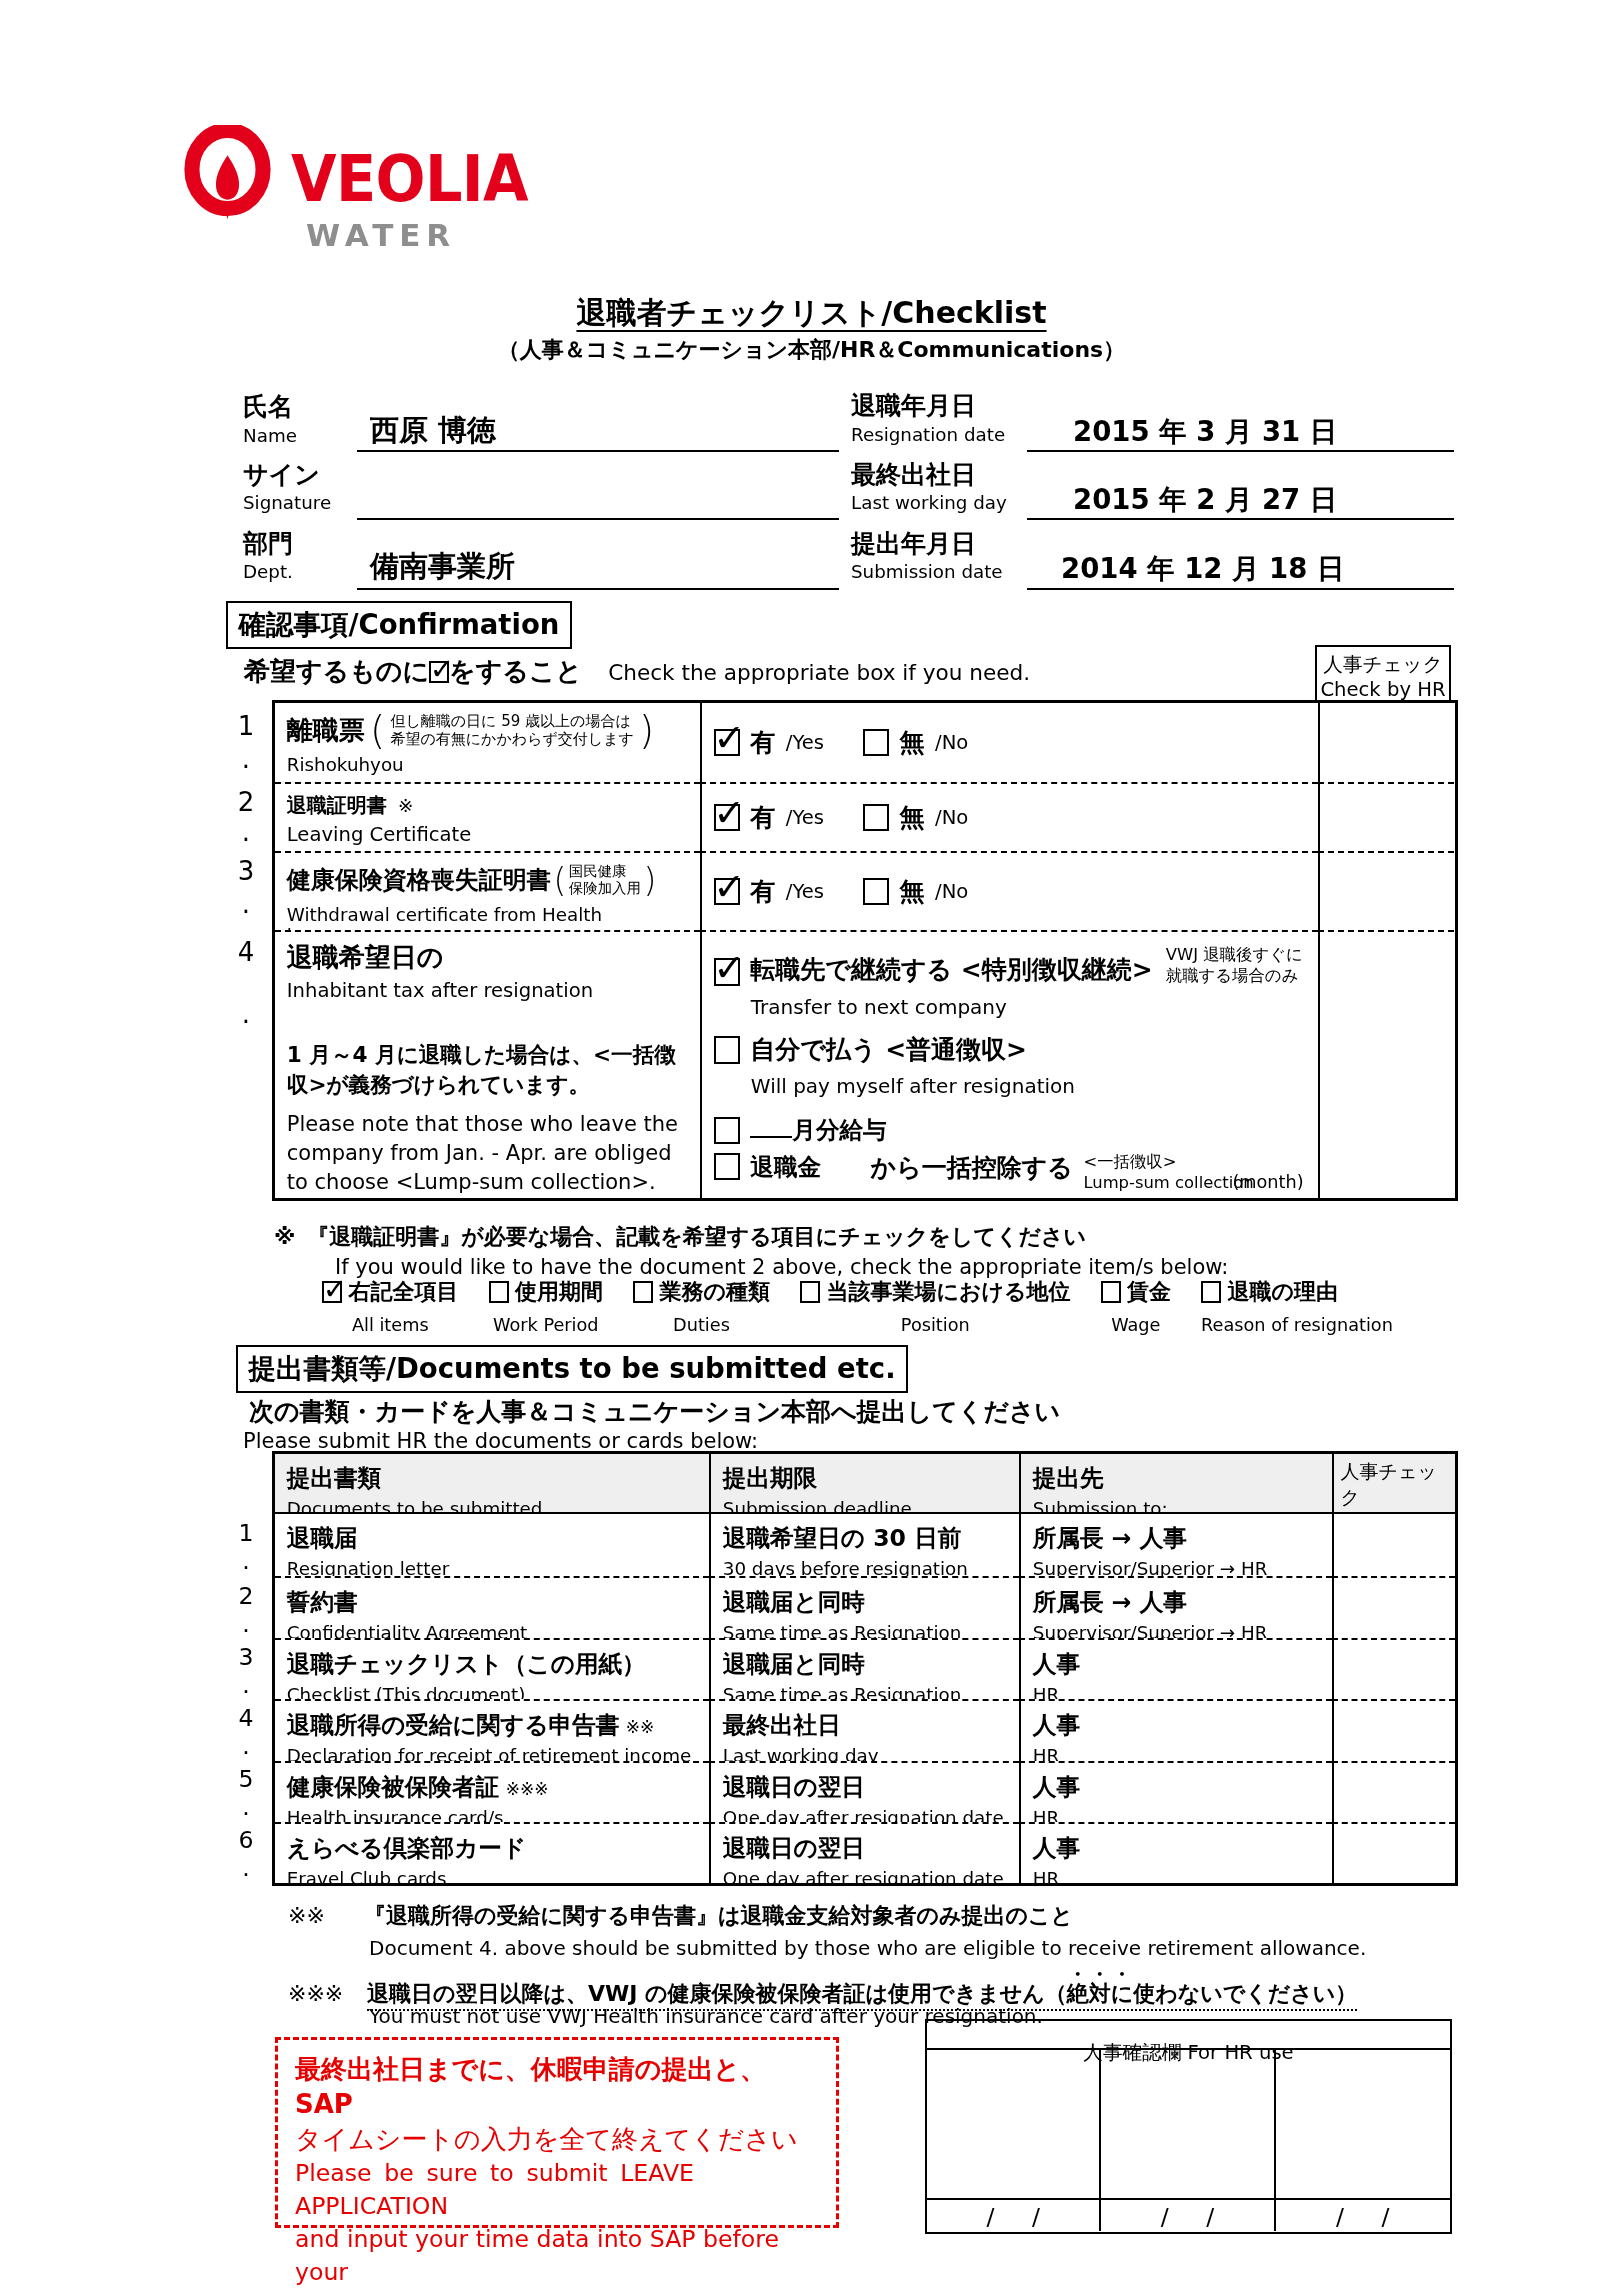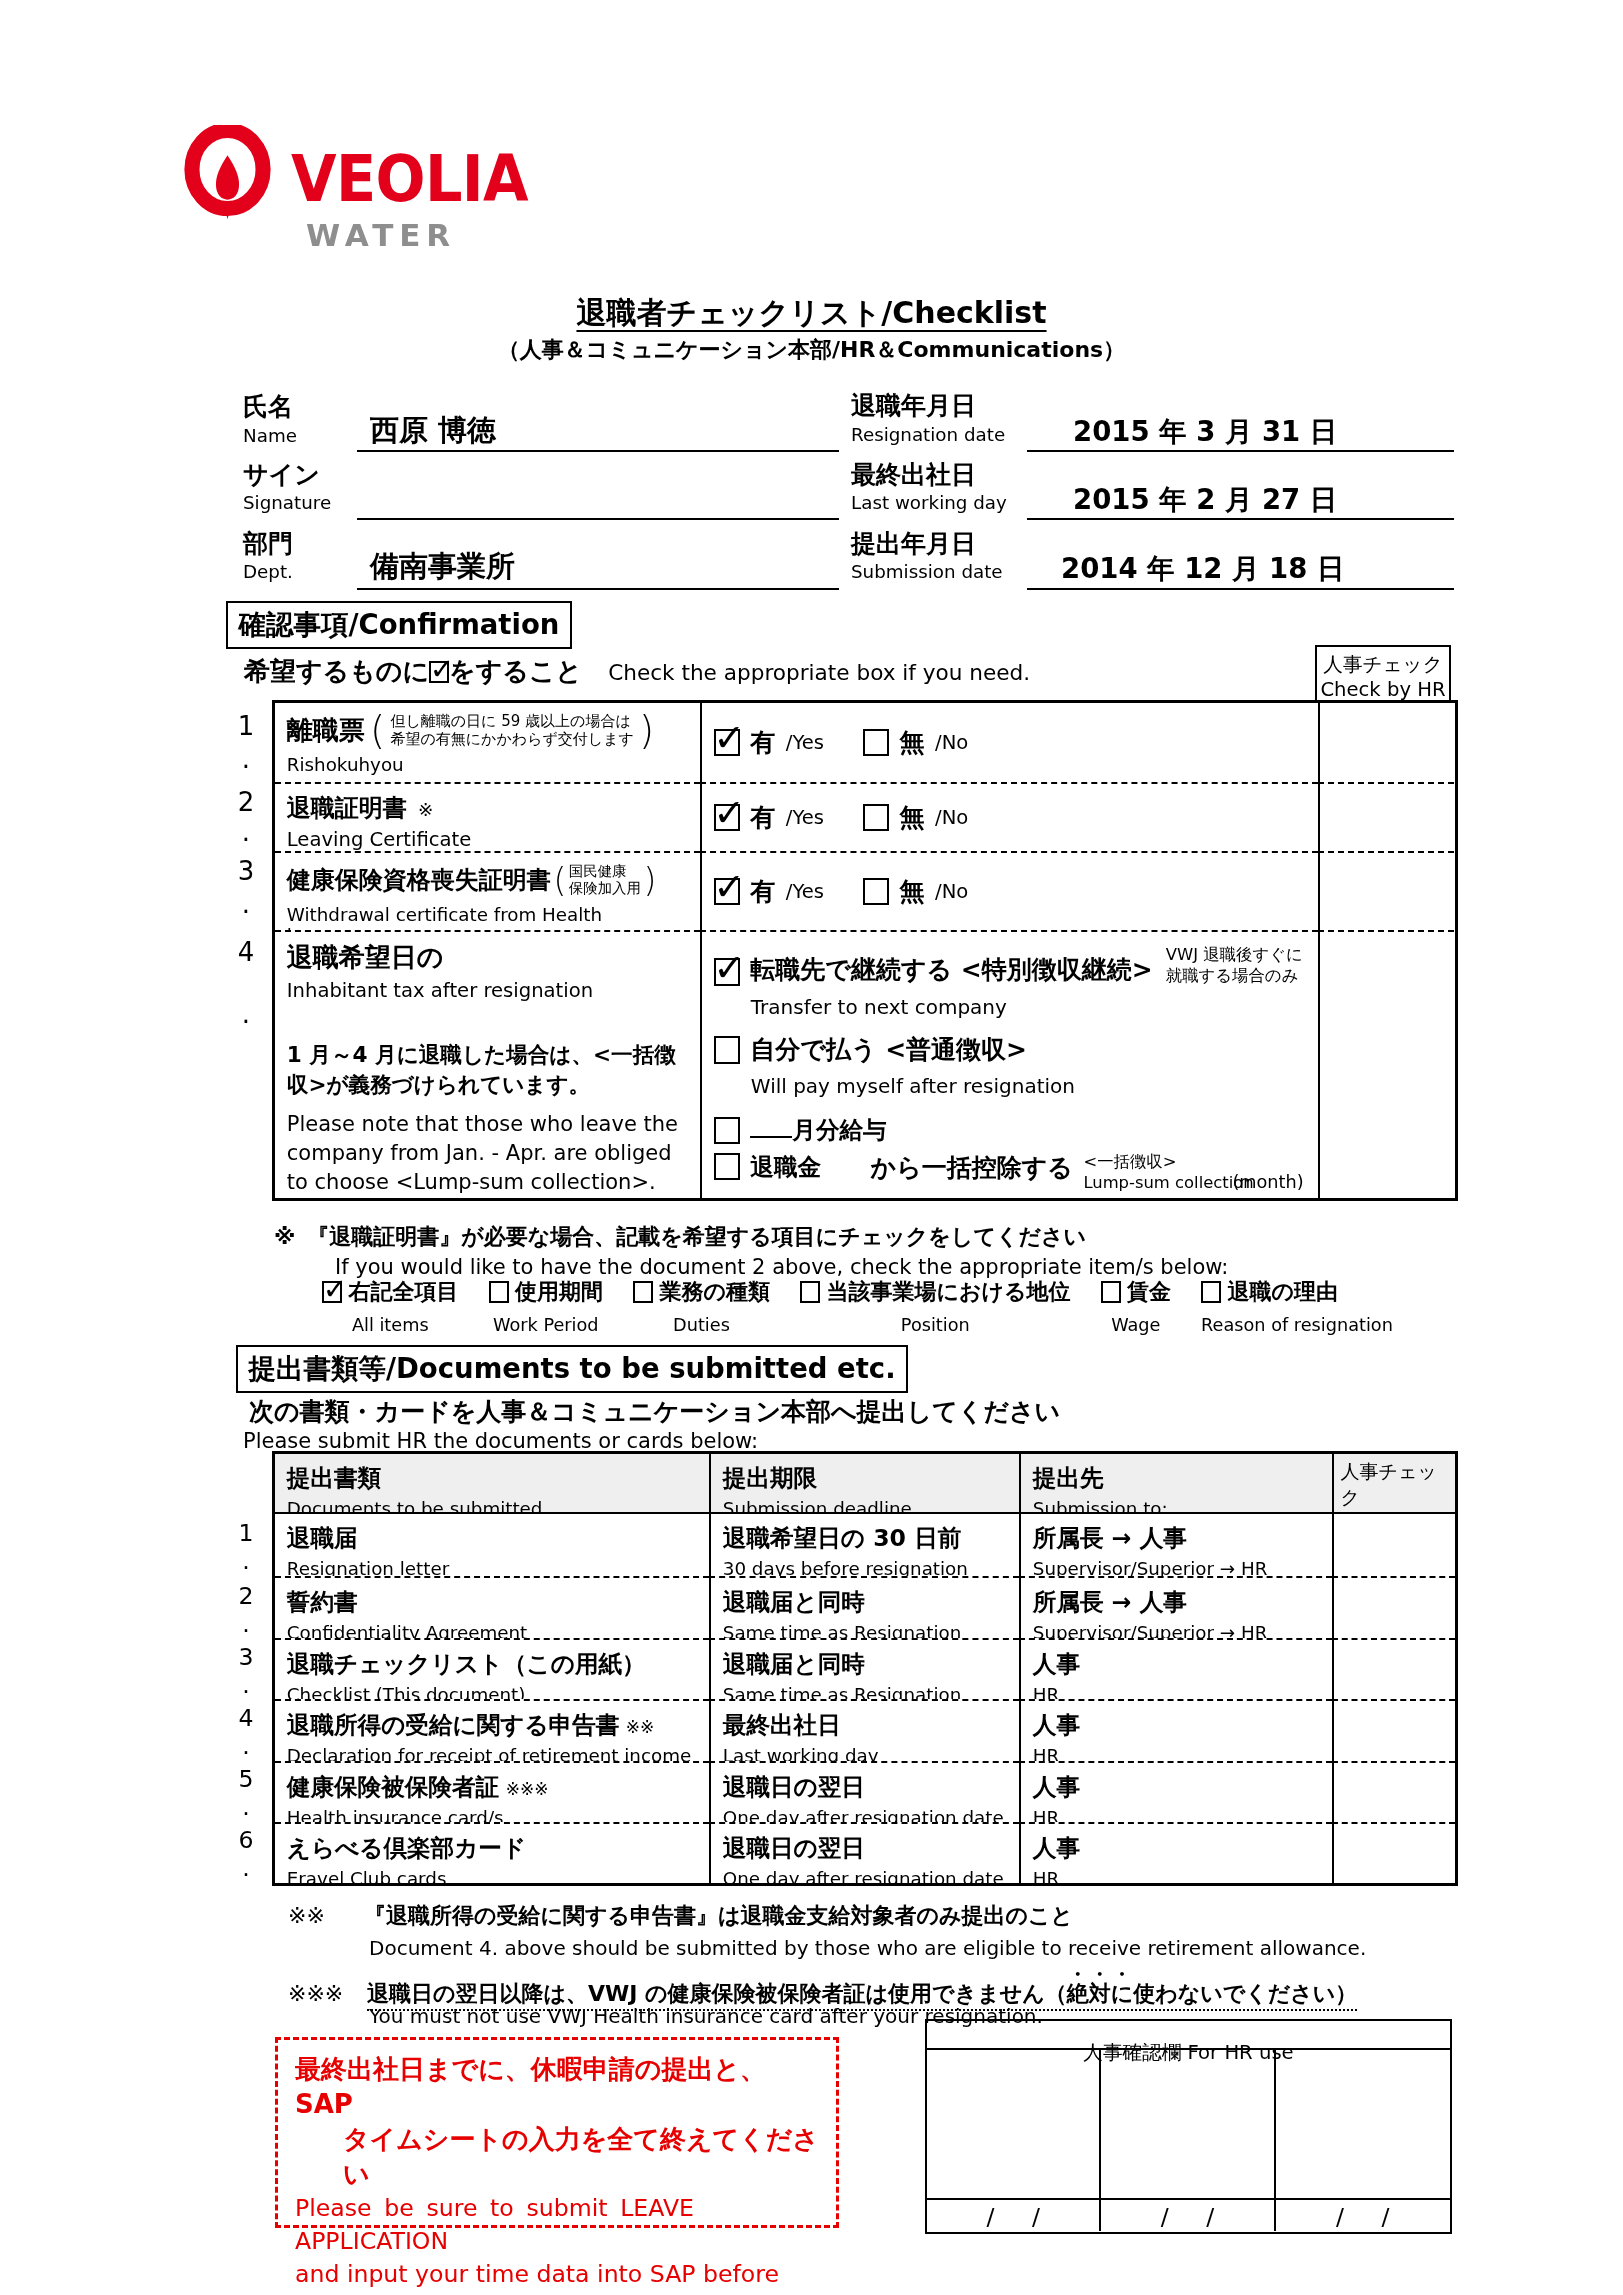--- a/index.html
+++ b/index.html
@@ -140,21 +140,21 @@
       <span class="opt-line">
           <span class="cb"></span>
           <span>無</span>
           <span class="en-suffix">/No</span>
         </span>
     </div>
   </div>
   <div class="cell bl"></div>
 
   <div class="cell bt">
-    <div><span class="t1" style="font-size:24px;">退職証明書</span>
+    <div><span class="t1" style="font-size:20px;">退職証明書</span>
       <span style="font-size:18.3px;margin-left:7.9px;">※</span></div>
     <div class="sub" style="font-size:19.6px;">Leaving Certificate</div>
   </div>
   <div class="cell bl bt" style="display:flex;align-items:center;">
     <div class="yn" style="gap:39px;">
       <span class="opt-line">
           <span class="cb checked"></span>
           <span>有</span>
           <span class="en-suffix">/Yes</span>
         </span>
@@ -423,21 +423,21 @@
 </div>
 <div class="abs en" style="left:369px;top:1936px;font-size:20px;">Document 4. above should be submitted by those who are eligible to receive retirement allowance.</div>
 
 <div class="abs" style="left:288px;top:1968px;font-size:22px;font-weight:600;">
   <span style="margin-right:23.6px;font-weight:400;">※※※</span><span class="fn-ul"><span>退職日の翌日以降は、VWJ の健康保険被保険者証は使用できません（</span><span class="emph">絶対に</span><span>使わないでください）</span></span>
 </div>
 <div class="abs en" style="left:369px;top:2004px;font-size:20px;">You must not use VWJ Health insurance card after your resignation.</div>
 
 <div class="abs warn" style="--warnred:#e60000;left:275px;top:2037px;width:564px;height:191px;box-sizing:border-box;padding:11.8px 17px;">
   <div style="font-size:26px;font-weight:700;line-height:35px;">最終出社日までに、休暇申請の提出と、SAP</div>
-  <div style="font-size:26px;font-weight:700;line-height:35px;margin-left:48px;">タイムシートの入力を全て終えてください</div>
+  <div style="font-size:26px;font-weight:400;line-height:35px;">タイムシートの入力を全て終えてください</div>
   <div style="font-size:23.6px;line-height:33px;word-spacing:5.2px;">Please be sure to submit LEAVE APPLICATION</div>
   <div style="font-size:23.6px;line-height:33px;">and input your time data into SAP before your</div>
   <div style="font-size:23.6px;line-height:33px;">last working day.</div>
 </div>
 
 <div class="abs" style="left:925px;top:2019px;width:527px;height:215px;border:2.6px solid #000;box-sizing:border-box;">
   <div style="height:29px;border-bottom:2.6px solid #000;box-sizing:border-box;text-align:center;font-size:19.6px;padding-top:18px;">人事確認欄  For HR use</div>
   <div style="display:grid;grid-template-columns:1fr 1fr 1fr;grid-template-rows:148px 33px;height:181px;">
     <div style="border-right:2px solid #000;"></div>
     <div style="border-right:2px solid #000;"></div>

